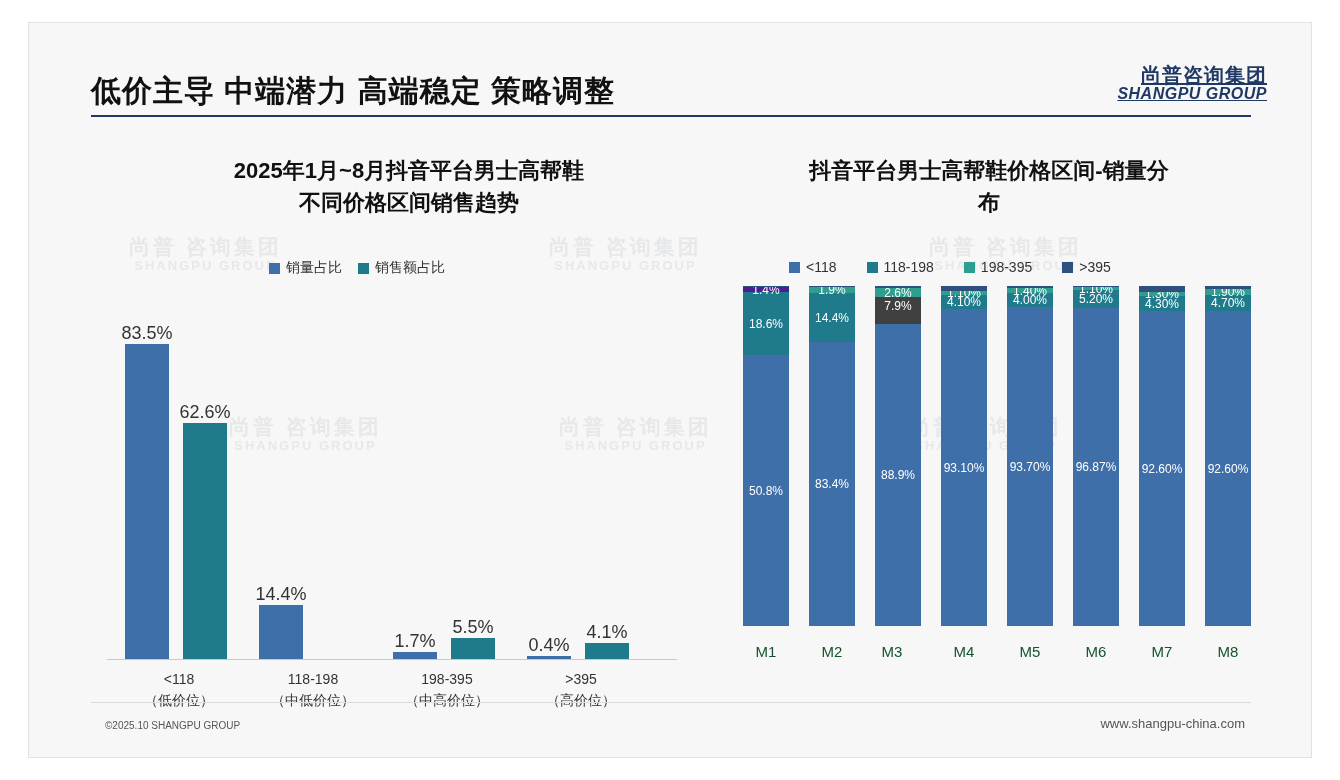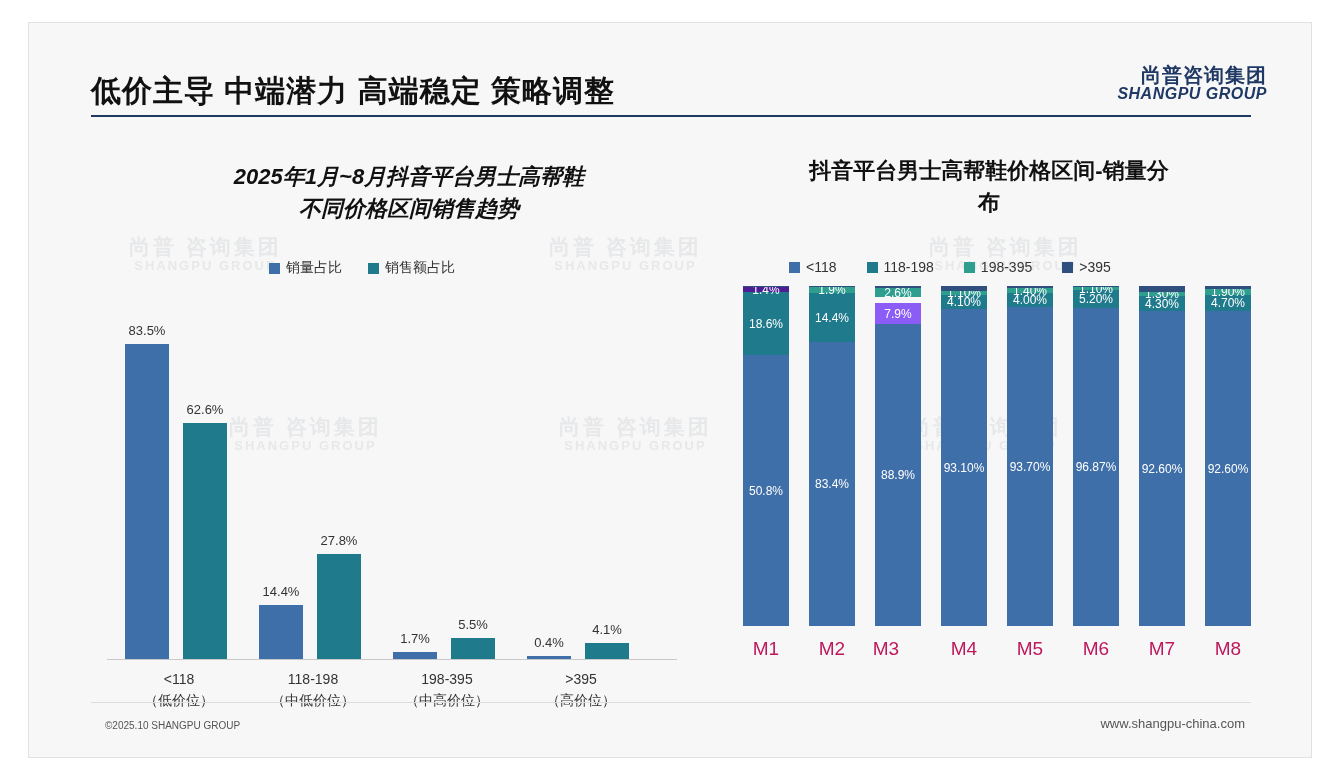--- a/index.html
+++ b/index.html
@@ -28,20 +28,21 @@
     white-space: nowrap;
   }
   .header-rule {
     position: absolute; left: 62px; top: 92px; width: 1160px; height: 2px;
     background: #1f3864;
   }
   .logo {
     position: absolute; right: 44px; top: 42px;
     text-align: right; color: #1f3864;
     line-height: 1.05;
+    text-decoration: underline;
   }
   .logo-cn { font-size: 20px; font-weight: bold; letter-spacing: 1px; }
   .logo-en { font-size: 16px; font-weight: bold; font-style: italic; letter-spacing: 0.5px; }
 
   
   .wm {
     position: absolute;
     color: rgba(120,130,145,0.13);
     font-weight: bold;
     pointer-events: none;
@@ -56,55 +57,55 @@
   .panel { position: absolute; }
   .panel-title {
     position: absolute; width: 100%;
     text-align: center;
     font-size: 22px; font-weight: bold; color: #111;
     line-height: 1.45;
   }
 
   
   .legend {
-    position: absolute; display: flex; align-items: center; gap: 26px;
+    position: absolute; display: flex; align-items: center; gap: 16px;
     font-size: 14px; color: #333;
   }
   .legend-item { display: flex; align-items: center; gap: 6px; white-space: nowrap; }
   .legend-swatch { width: 11px; height: 11px; display: inline-block; }
 
   
   #chart1 { position: absolute; left: 78px; top: 262px; width: 600px; height: 375px; }
   .c1-axis {
     position: absolute; left: 0; bottom: 0; width: 570px; height: 1px; background: #c9c9c9;
   }
   .c1-group { position: absolute; bottom: 1px; width: 132px; height: 340px; }
   .c1-bar {
     position: absolute; bottom: 0; width: 44px;
   }
   .c1-bar .vlabel {
     position: absolute; left: 50%; transform: translateX(-50%);
-    top: -21px; font-size: 13px; color: #333; white-space: nowrap;
+    top: -21px; font-size: 18px; color: #333; white-space: nowrap;
   }
   .c1-cat {
     position: absolute; top: 384px; width: 132px; text-align: center;
     font-size: 14px; color: #333; line-height: 1.5;
   }
 
   
   #chart2 { position: absolute; left: 700px; top: 262px; width: 545px; height: 375px; }
   .c2-col { position: absolute; bottom: 34px; width: 46px; height: 340px; }
   .c2-seg { position: absolute; width: 100%; }
   .c2-seg span {
     position: absolute; left: 50%; top: 50%; transform: translate(-50%,-50%);
     font-size: 12px; color: #ffffff; white-space: nowrap; font-weight: 500;
   }
   .c2-cat {
     position: absolute; bottom: 0; width: 46px; text-align: center;
-    font-size: 19px; color: #be185d;
+    font-size: 15px; color: #14532d;
   }
 
   
   .footer-rule {
     position: absolute; left: 62px; bottom: 54px; width: 1160px; height: 1px; background: #dcdcdc;
   }
   .footer-left {
     position: absolute; left: 76px; bottom: 26px;
     font-size: 10px; color: #555;
   }
@@ -146,21 +147,21 @@
   <div class="header">
     <div class="header-title">低价主导 中端潜力 高端稳定 策略调整</div>
     <div class="header-rule"></div>
     <div class="logo">
       <div class="logo-cn">尚普咨询集团</div>
       <div class="logo-en">SHANGPU GROUP</div>
     </div>
   </div>
 
   <div class="panel" style="left:60px; top:118px; width:640px; height:580px;">
-    <div class="panel-title" style="top:20px;font-style:italic;">
+    <div class="panel-title" style="top:14px;">
       <div>2025年1月~8月抖音平台男士高帮鞋</div>
       <div>不同价格区间销售趋势</div>
     </div>
     <div class="legend" style="left:180px; top:118px;">
       <div class="legend-item">
         <span class="legend-swatch" style="background:#3f6fa8"></span>
         <span>销量占比</span>
       </div>
       <div class="legend-item">
         <span class="legend-swatch" style="background:#1f7a8c"></span>
@@ -181,23 +182,20 @@
       </div>
     </div>
     <div class="c1-cat" style="left:6px;">
       <div>&lt;118</div>
       <div>（低价位）</div>
     </div>
 
     <div class="c1-group" style="left:140px;">
       <div class="c1-bar" style="left:12px; height:54px; background:#3f6fa8;">
         <span class="vlabel">14.4%</span>
-      </div>
-      <div class="c1-bar" style="left:70px; height:105px; background:#1f7a8c;">
-        <span class="vlabel">27.8%</span>
       </div>
     </div>
     <div class="c1-cat" style="left:140px;">
       <div>118-198</div>
       <div>（中低价位）</div>
     </div>
 
     <div class="c1-group" style="left:274px;">
       <div class="c1-bar" style="left:12px; height:7px; background:#3f6fa8;">
         <span class="vlabel">1.7%</span>
@@ -277,29 +275,29 @@
           <span>1.9%</span>
         </div>
       <div class="c2-seg" style="bottom:339px; height:1px; background:#2f4f7f;"></div>
     </div>
     <div class="c2-cat" style="left:80px;">M2</div>
 
     <div class="c2-col" style="left:146px;">
       <div class="c2-seg" style="bottom:0; height:302px; background:#3f6fa8;">
           <span>88.9%</span>
         </div>
-      <div class="c2-seg" style="bottom:302px; height:21px; background:#8b5cf6;">
+      <div class="c2-seg" style="bottom:302px; height:37px; background:#404040;">
           <span>7.9%</span>
         </div>
       <div class="c2-seg" style="bottom:329px; height:9px; background:#2e9e8f;">
           <span>2.6%</span>
         </div>
       <div class="c2-seg" style="bottom:338px; height:2px; background:#2f4f7f;"></div>
     </div>
-    <div class="c2-cat" style="left:134px;">M3</div>
+    <div class="c2-cat" style="left:140px;">M3</div>
 
     <div class="c2-col" style="left:212px;">
       <div class="c2-seg" style="bottom:0; height:317px; background:#3f6fa8;">
           <span>93.10%</span>
         </div>
       <div class="c2-seg" style="bottom:317px; height:14px; background:#1f7a8c;">
           <span>4.10%</span>
         </div>
       <div class="c2-seg" style="bottom:331px; height:4px; background:#2e9e8f;">
           <span>1.10%</span>

